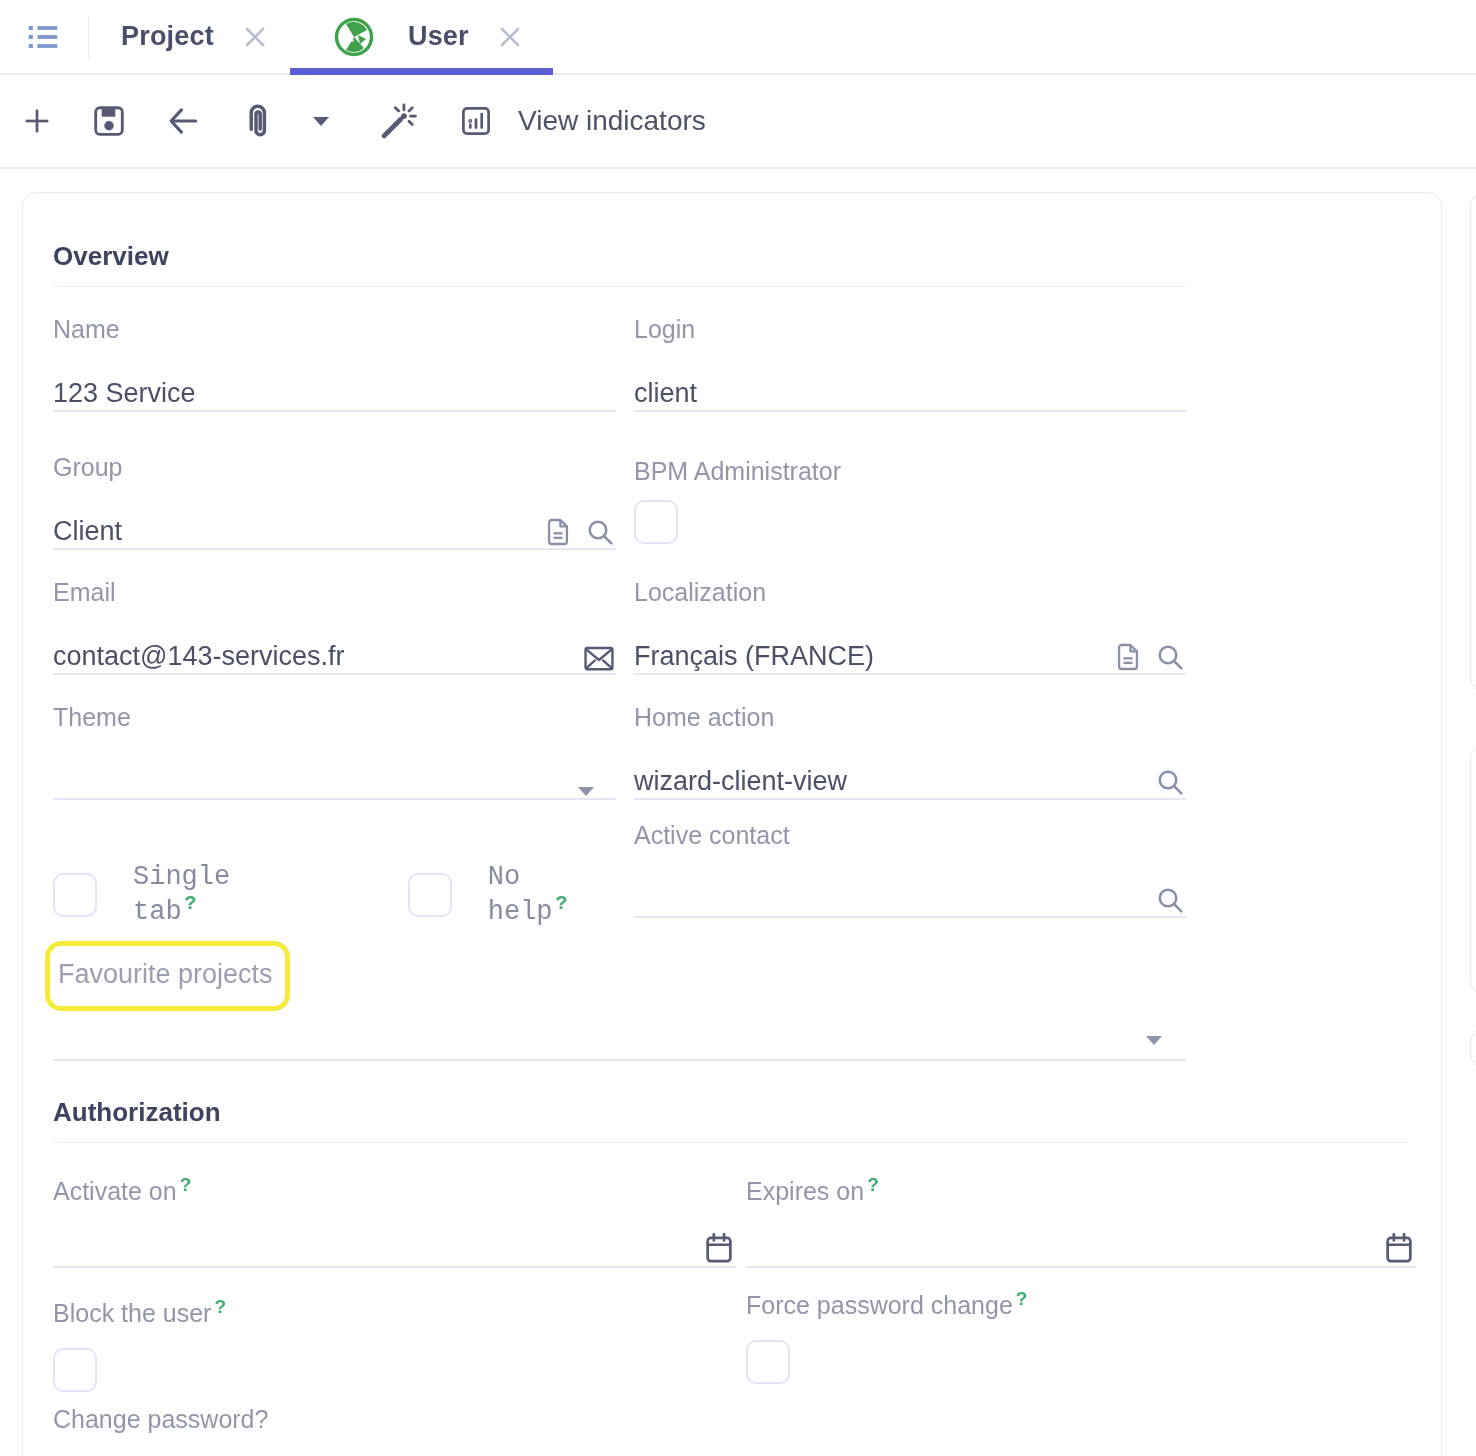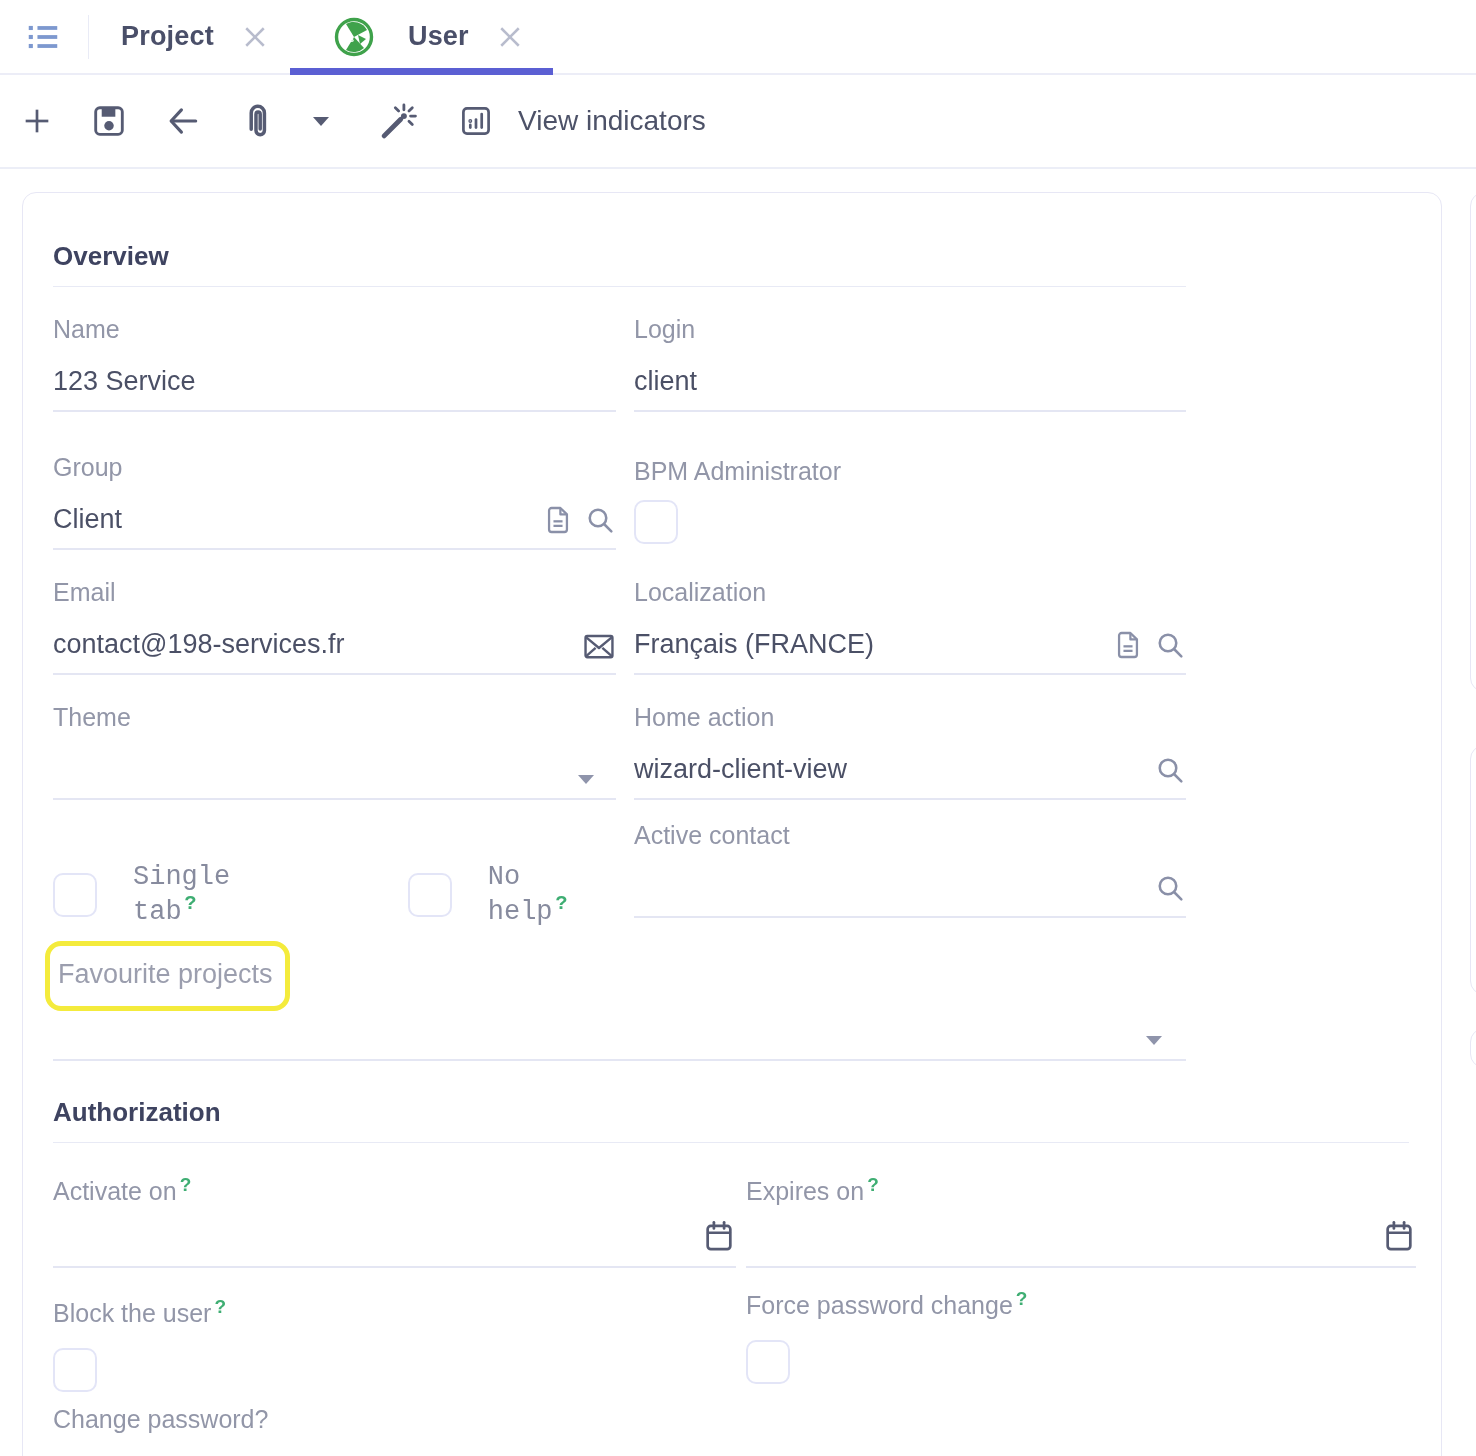--- a/index.html
+++ b/index.html
@@ -37,21 +37,21 @@
 
   .section-title{font-size:26px;font-weight:bold;color:#3e4360;}
   .section-rule{height:0;border-bottom:1.5px solid #e8eaf5;margin-top:14px;}
 
   .grid-overview{display:grid;grid-template-columns:563px 552px;column-gap:18px;}
   .grid-auth{display:grid;grid-template-columns:683px 670px;column-gap:10px;}
 
   .field{margin-top:27px;}
   .f-label{font-size:25px;color:#9296a8;height:30px;line-height:30px;}
   .f-control{display:flex;align-items:flex-end;height:58px;margin-top:10px;
-    border-bottom:2px solid #e4e6f3;padding-bottom:12px;}
+    border-bottom:2px solid #e4e6f3;}
   .f-control.noline{border-bottom:none;}
   .f-value{font-size:27px;color:#4b5066;flex:1 1 auto;line-height:34px;}
   .f-icons{display:flex;align-items:center;gap:10px;color:#8a90a8;}
   .icon-dark{color:#565b73;}
   .caret-down{width:24px;height:14px;color:#8f94ab;}
 
   .checkbox{width:44px;height:44px;border:2px solid #e3e5f7;border-radius:10px;
     background:#fff;flex:0 0 auto;cursor:pointer;}
   .cb-row{display:flex;align-items:center;gap:0;}
   .cb-label{font-size:27px;color:#878b9e;margin-left:36px;font-family:Liberation Mono, monospace;}
@@ -216,21 +216,21 @@
       <div class="field" style="margin-top:44px">
         <div class="f-label">BPM Administrator</div>
         <div class="f-control noline" style="height:auto;padding-bottom:0;margin-top:14px;">
           <span class="checkbox"></span>
         </div>
       </div>
 
       <div class="field">
         <div class="f-label">Email</div>
         <div class="f-control">
-          <span class="f-value">contact@198-services.fr</span>
+          <span class="f-value">contact@143-services.fr</span>
           <span class="f-icons icon-dark">
             <span style="width:34px;height:30px;">
               <svg viewBox="0 0 24 22" fill="none" stroke="currentColor" stroke-width="1.7" stroke-linejoin="round">
                 <rect x="2.5" y="3.5" width="19" height="15" rx="1.2"></rect>
                 <polyline points="3,4.5 12,12 21,4.5"></polyline>
                 <line x1="3" y1="17.8" x2="9.6" y2="11.9"></line>
                 <line x1="21" y1="17.8" x2="14.4" y2="11.9"></line>
               </svg>
             </span>
           </span>

